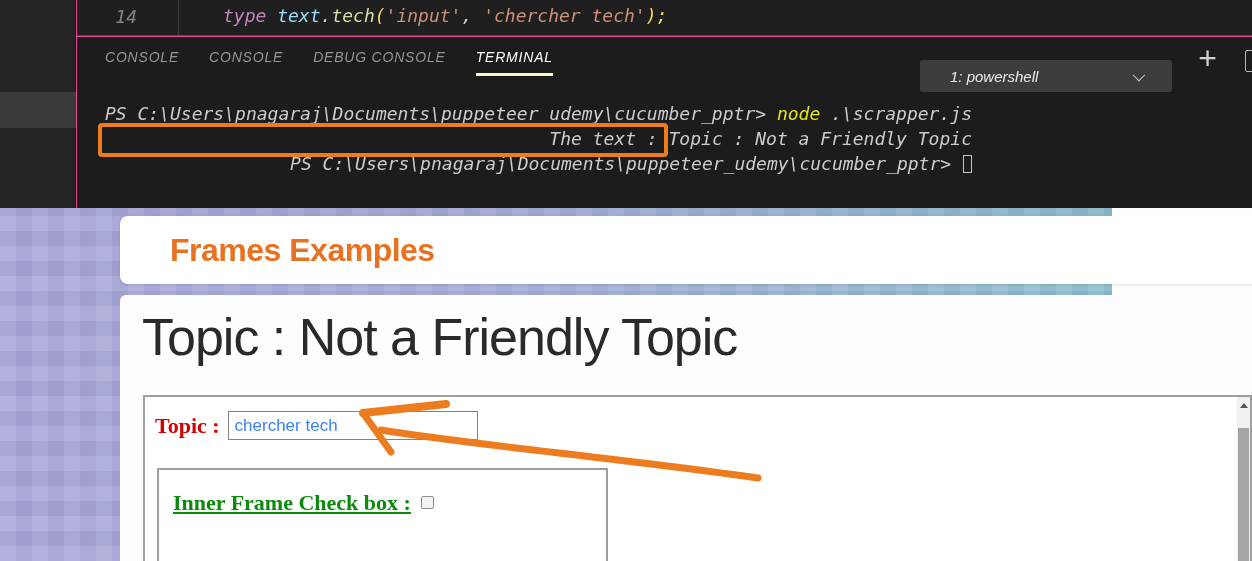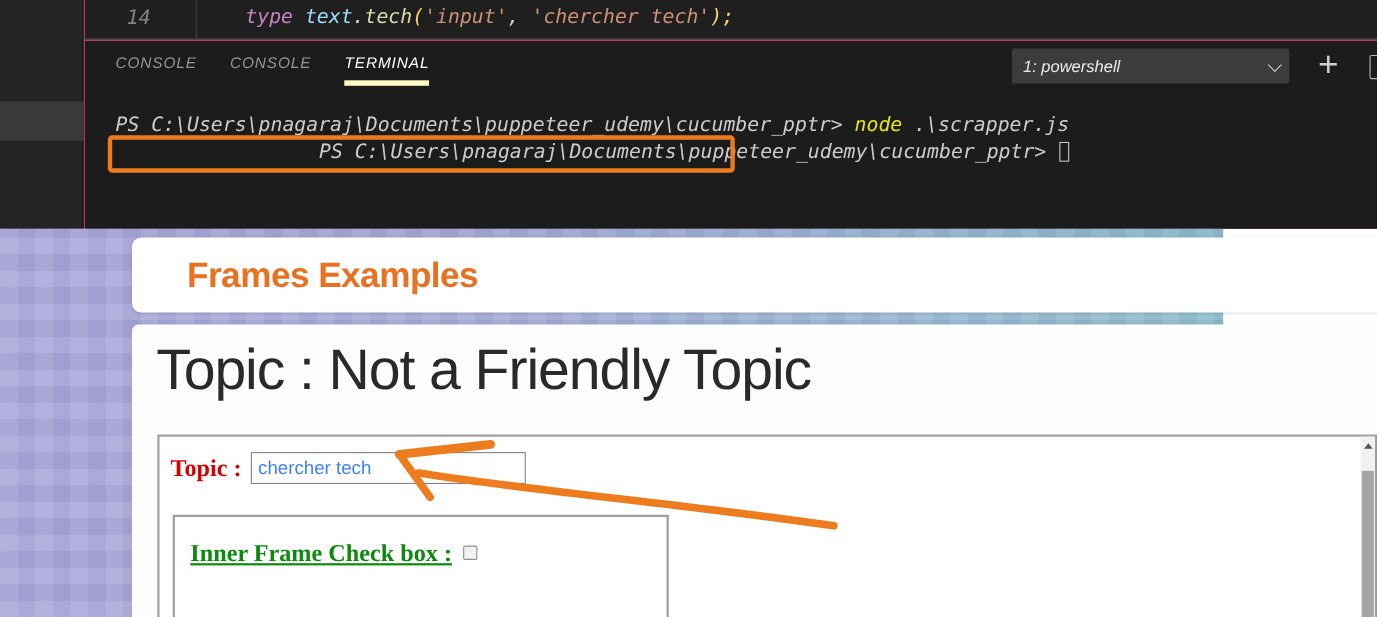--- a/index.html
+++ b/index.html
@@ -20,24 +20,24 @@
   .gutter-divider{position:absolute;left:101px;top:0;bottom:0;width:1px;background:#3e3e3e;}
   .code-line{position:absolute;left:146px;top:5px;font-family:"DejaVu Sans Mono",monospace;
     font-size:18px;color:#d4d4d4;white-space:pre;}
   .tok-kw{color:#C586C0;} .tok-obj{color:#9CDCFE;} .tok-fn{color:#DCDCAA;}
   .tok-str{color:#CE9178;text-align:center;} .tok-br{color:#ffd766;} .tok-pl{color:#d4d4d4;}
 
   .panel{position:absolute;left:77px;top:37px;right:0;bottom:0;background:#1c1c1c;}
   .panel-tabs{position:absolute;left:28px;top:12px;display:flex;gap:30px;
     font-size:14px;letter-spacing:.8px;color:#969696;}
   .panel-tab{cursor:pointer;padding-bottom:8px;}
-  .panel-tab.active{color:#fff;border-bottom:5px solid #fef9c3;}
-  .shell-select{position:absolute;left:843px;top:7px;width:252px;height:32px;background:#3c3c3c;
+  .panel-tab.active{color:#fff;border-bottom:3px solid #fef9c3;}
+  .shell-select{position:absolute;left:843px;top:23px;width:252px;height:32px;background:#3c3c3c;
     color:#eaeaea;font-size:15px;display:flex;align-items:center;justify-content:space-between;
-    padding:0 10px;border-radius:2px;cursor:pointer;}
+    padding:0 30px;border-radius:2px;cursor:pointer;}
   .chev{width:9px;height:9px;border-right:1.6px solid #cfcfcf;border-bottom:1.6px solid #cfcfcf;
     transform:rotate(45deg) translateY(-2px);}
   .plus-btn{position:absolute;left:1112px;top:3px;font-size:32px;font-weight:200;color:#cfcfcf;
     cursor:pointer;line-height:36px;width:36px;text-align:center;}
   .split-sliver{position:absolute;left:1168px;top:13px;width:16px;height:22px;
     border:1.6px solid #b8b8b8;border-radius:2px;}
   .terminal-out{position:absolute;left:28px;top:64px;font-family:"DejaVu Sans Mono",monospace;
     font-size:18px;line-height:25px;color:#cccccc;text-align:right;}
   .trow{white-space:pre;}
   .tok-node{color:var(--node_yellow);}
@@ -89,32 +89,34 @@
   <div class="editor-row">
     <span class="line-number">14</span>
     <div class="gutter-divider"></div>
     <div class="code-line"><span class="tok-kw">type </span><span class="tok-obj">text</span><span class="tok-pl">.</span><span class="tok-fn">tech</span><span class="tok-br">(</span><span class="tok-str">'input'</span><span class="tok-pl">, </span><span class="tok-str">'chercher tech'</span><span class="tok-br">);</span></div>
   </div>
 
   <div class="panel">
     <div class="panel-tabs">
       <span class="panel-tab">CONSOLE</span>
       <span class="panel-tab">CONSOLE</span>
+      <span class="panel-tab">DEBUG CONSOLE</span>
       <span class="panel-tab active">TERMINAL</span>
     </div>
 
     <div class="shell-select">
       <span>1: powershell</span>
       <span class="chev"></span>
     </div>
     <div class="plus-btn">+</div>
     <div class="split-sliver"></div>
 
     <div class="terminal-out">
       <div class="trow"><span>PS C:\Users\pnagaraj\Documents\puppeteer_udemy\cucumber_pptr&gt; </span><span class="tok-node">node</span><span> .\scrapper.js</span></div>
+      <div class="trow"><span>The text : Topic : Not a Friendly Topic</span></div>
       <div class="trow"><span>PS C:\Users\pnagaraj\Documents\puppeteer_udemy\cucumber_pptr&gt; </span><span class="term-cursor"></span></div>
     </div>
   </div>
 </div>
 
 <div class="browser">
   <div class="banner-card">
     <div class="banner-title">Frames Examples</div>
   </div>
 

